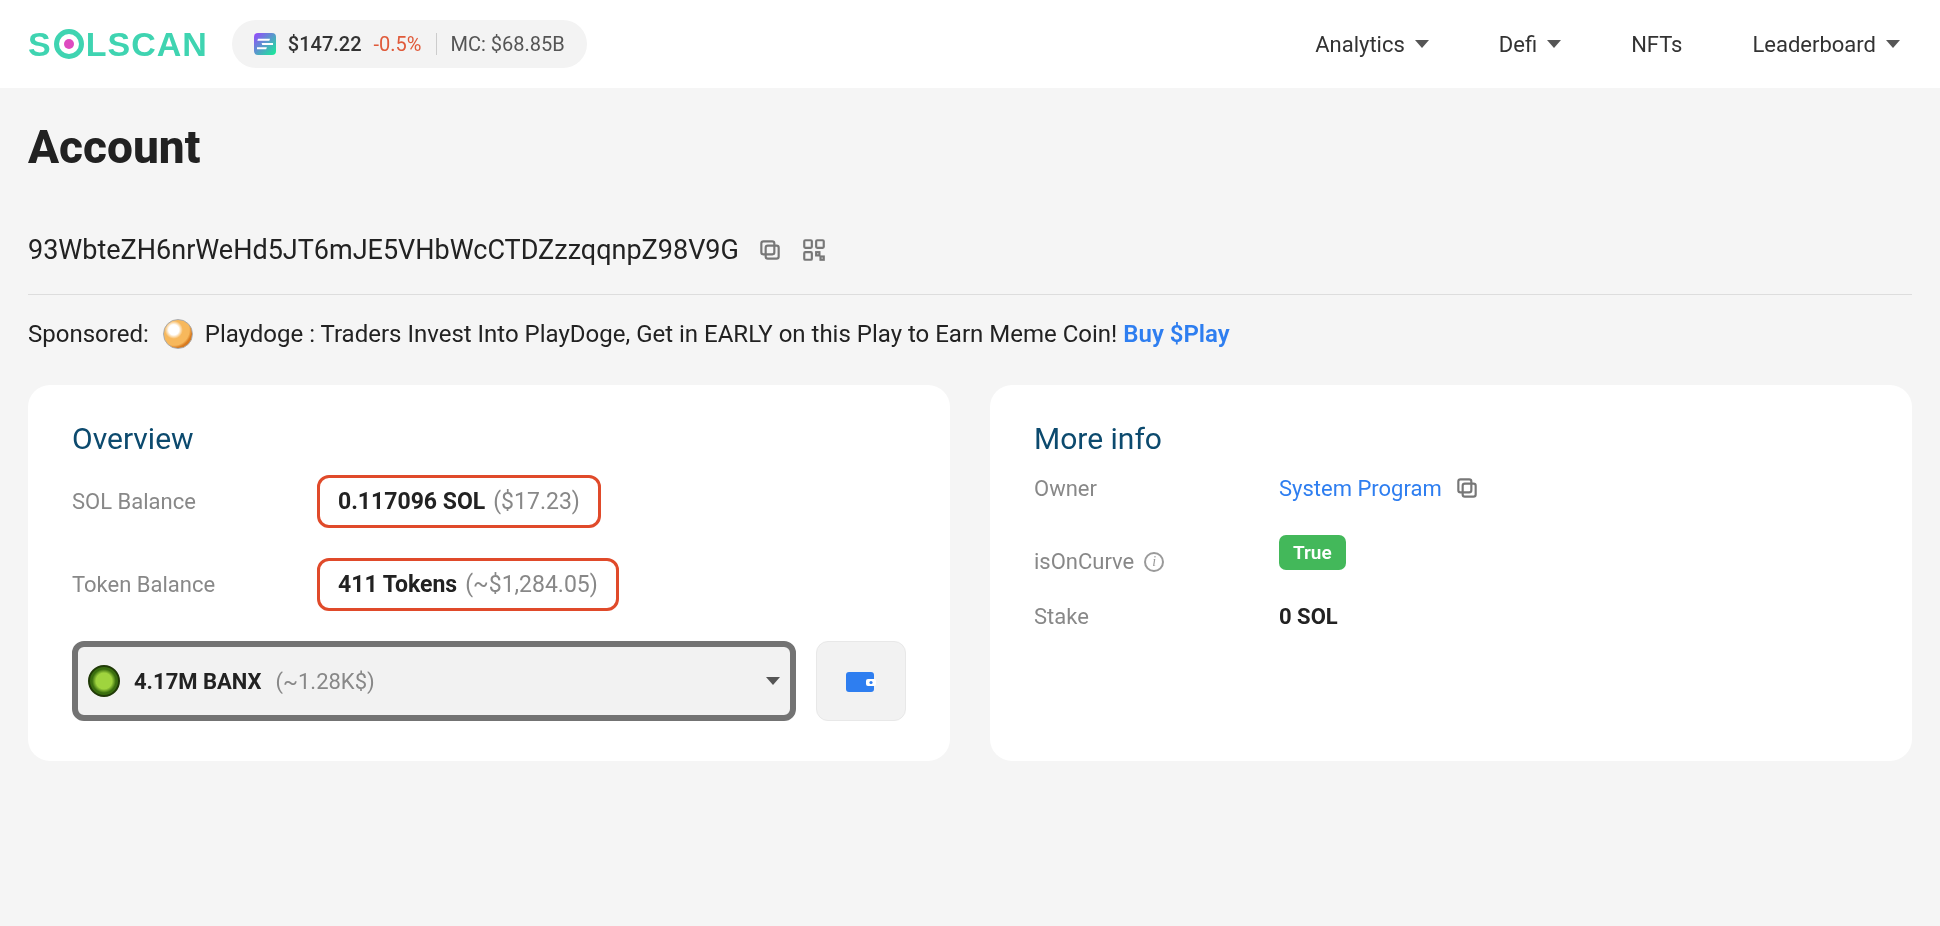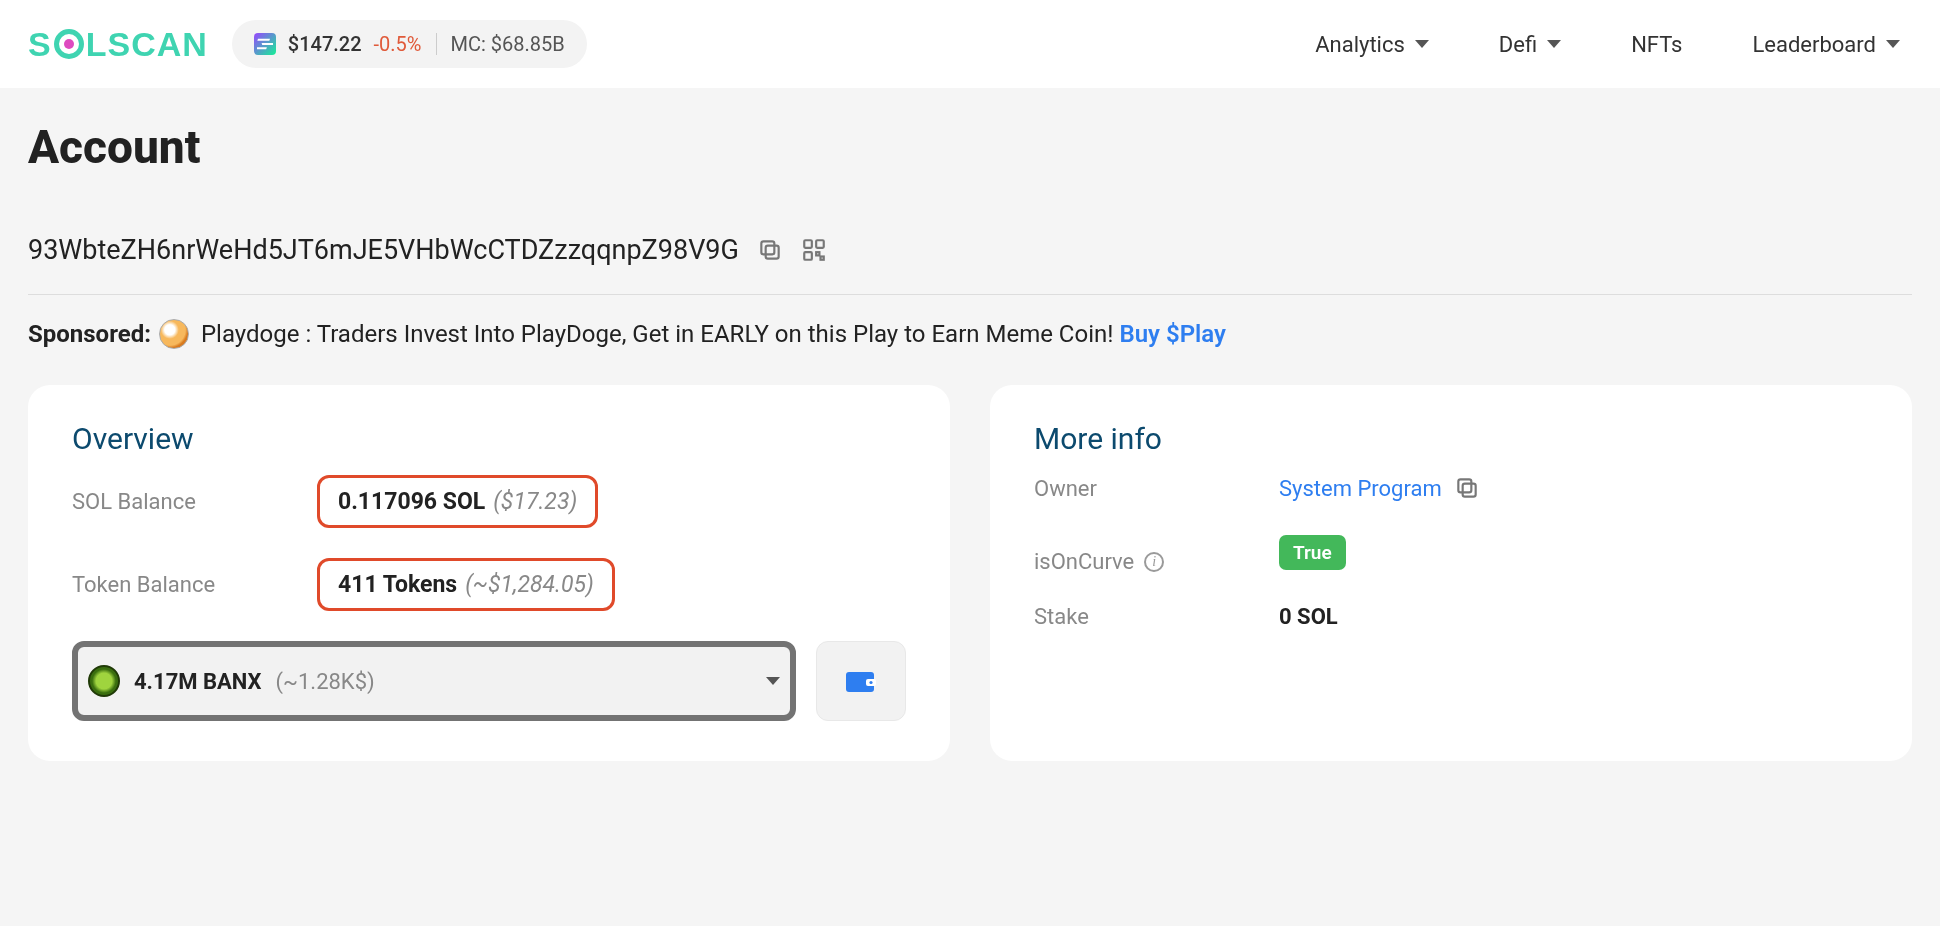--- a/index.html
+++ b/index.html
@@ -127,21 +127,21 @@
 
   .sponsored-row {
     font-size: 24px;
     color: #222;
     margin-bottom: 36px;
     display: flex;
     align-items: center;
     flex-wrap: wrap;
     gap: 6px;
   }
-  .sponsored-row .label { font-weight: 700; }
+  .sponsored-row .label { font-weight: 400; margin-right: 6px; }
   .sponsored-row .sponsor-icon {
     width: 30px;
     height: 30px;
     border-radius: 50%;
     background: radial-gradient(circle at 35% 35%, #fff 0 20%, #f7b85c 35% 60%, #d97b1f 70%);
     display: inline-block;
     margin: 0 6px 0 2px;
     border: 1px solid #aaa;
   }
   .sponsored-row .sponsor-name { font-weight: 400; }
@@ -179,21 +179,21 @@
   .highlight-box {
     border: 3px solid #e04a2a;
     border-radius: 12px;
     padding: 10px 18px;
     font-size: 23px;
     display: inline-flex;
     align-items: baseline;
     gap: 8px;
   }
   .highlight-box .strong { font-weight: 700; color: #222; }
-  .highlight-box .muted { color: #888; font-style: italic; }
+  .highlight-box .muted { color: #888; }
 
   .token-select-row {
     display: flex;
     gap: 20px;
     margin-top: 10px;
   }
   .token-select {
     flex: 1;
     background: #f2f2f2;
     border: 6px solid #737373;

